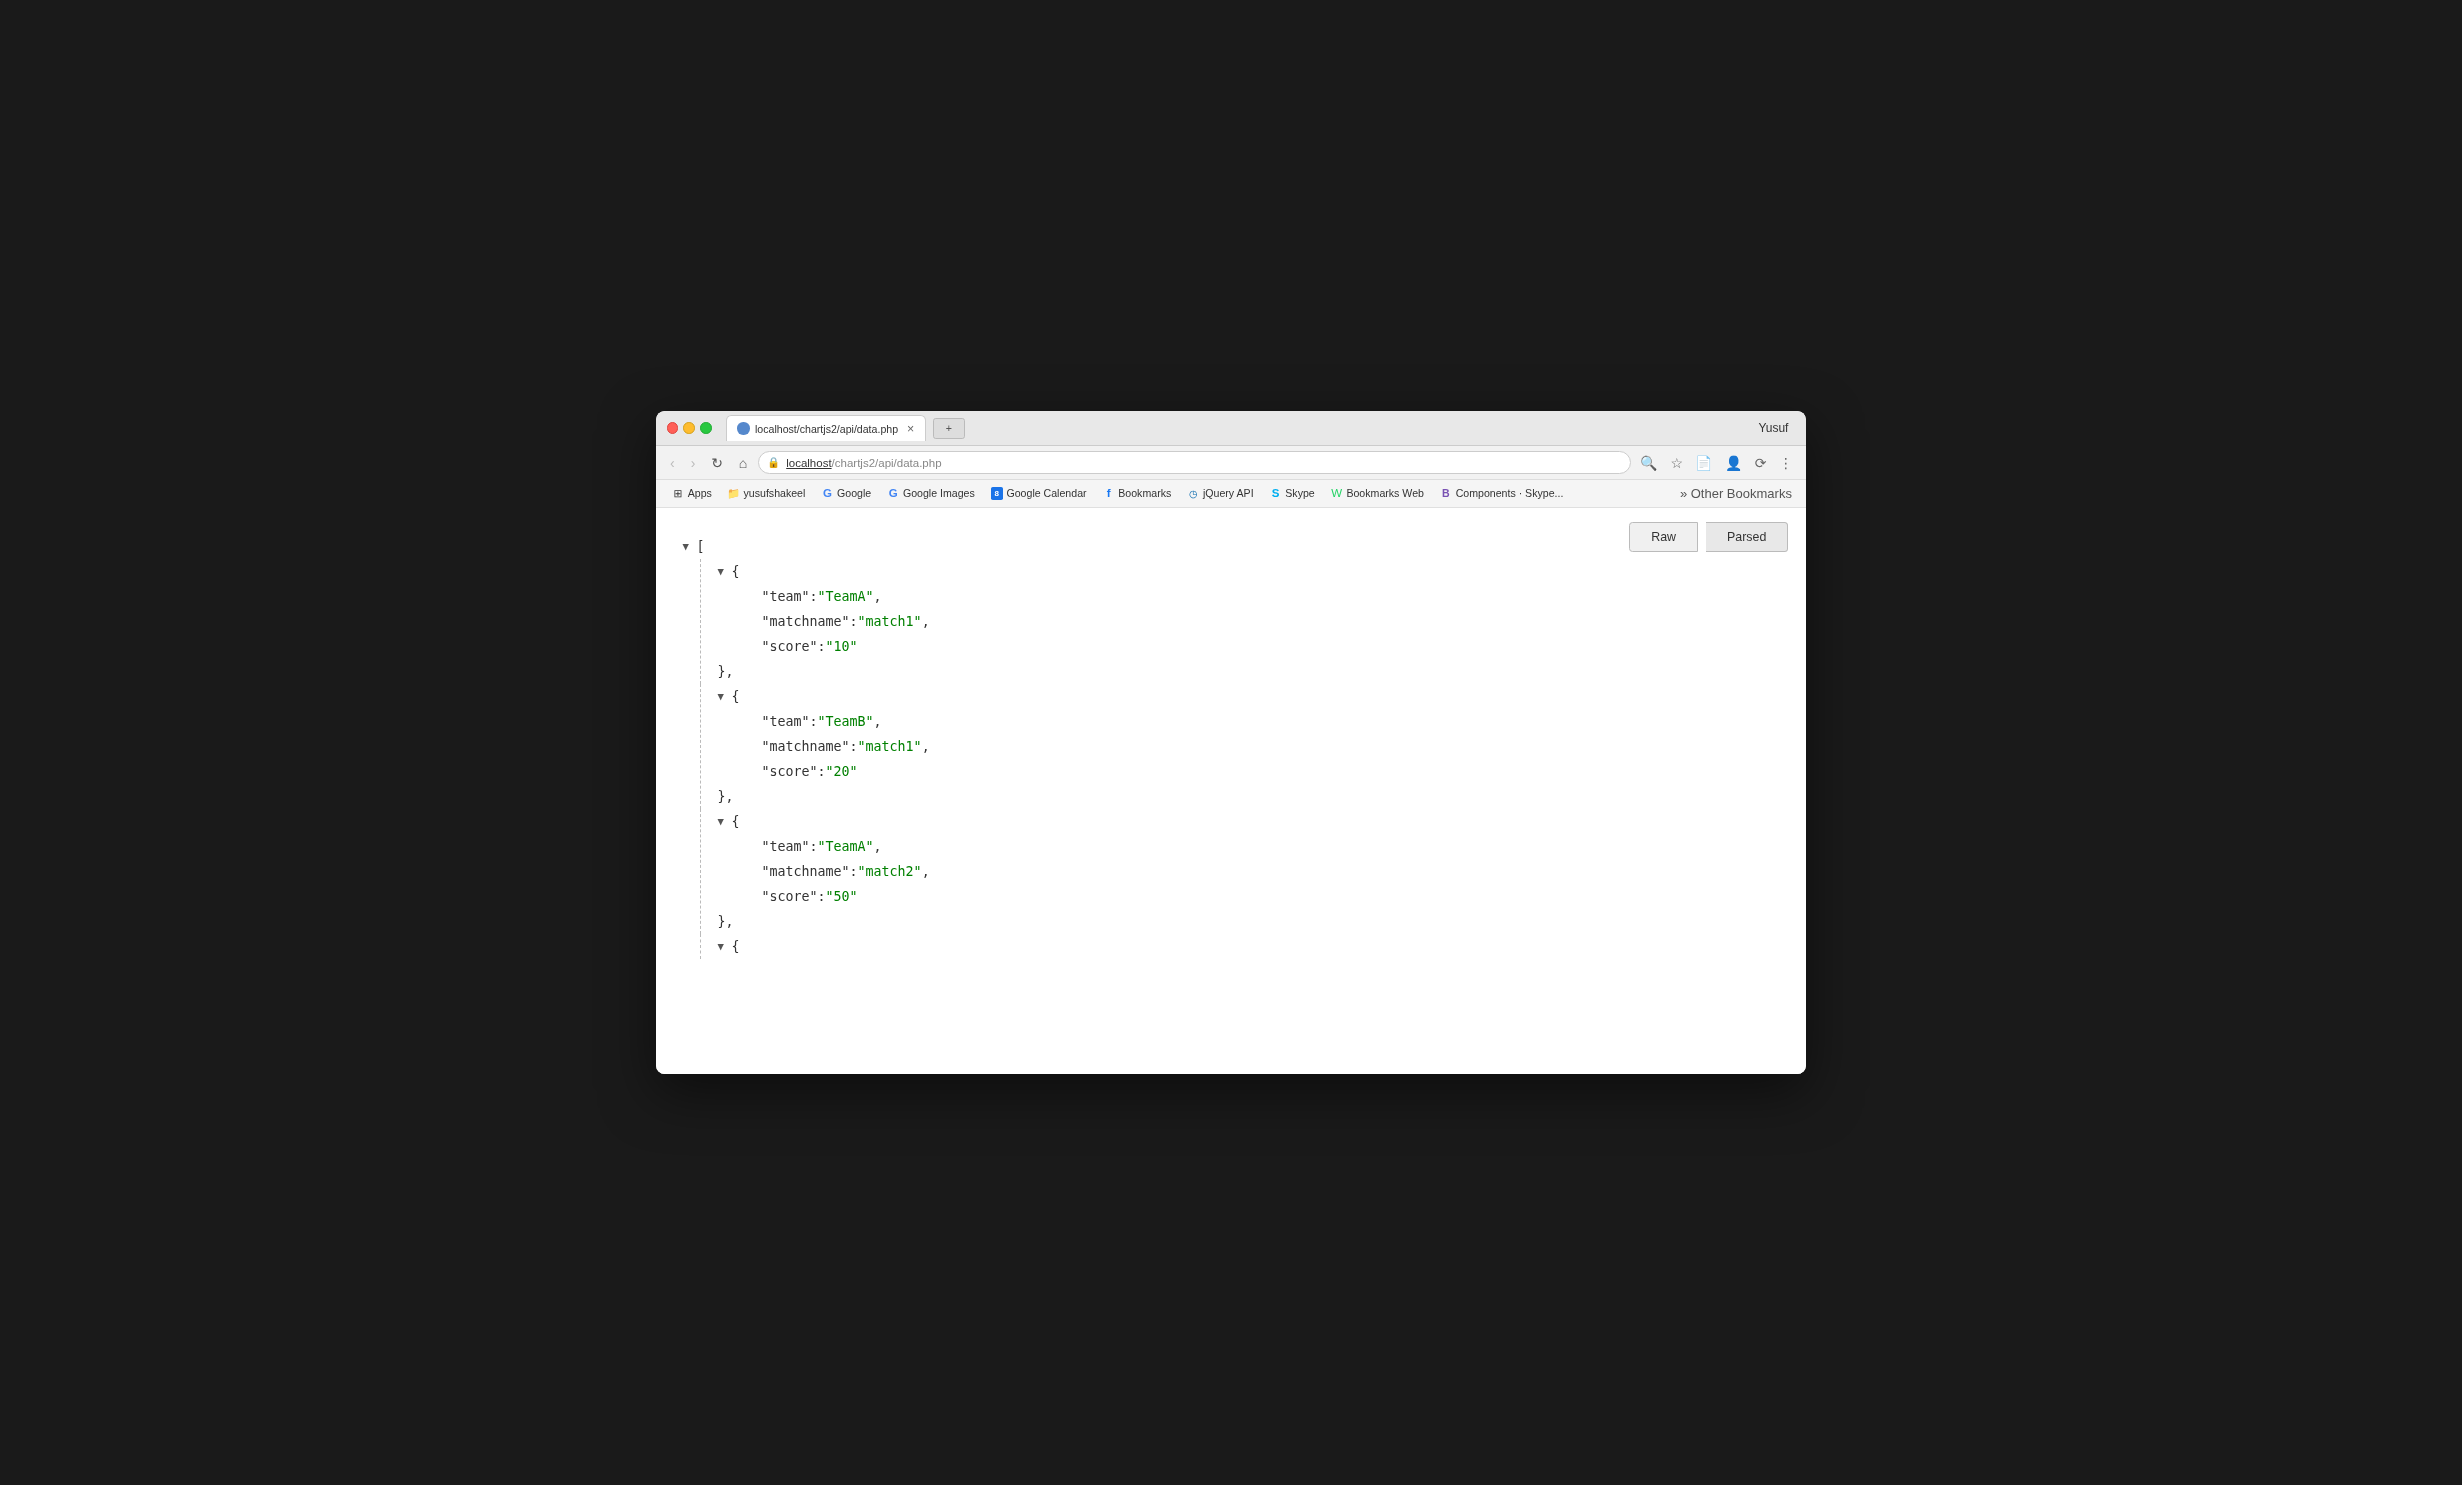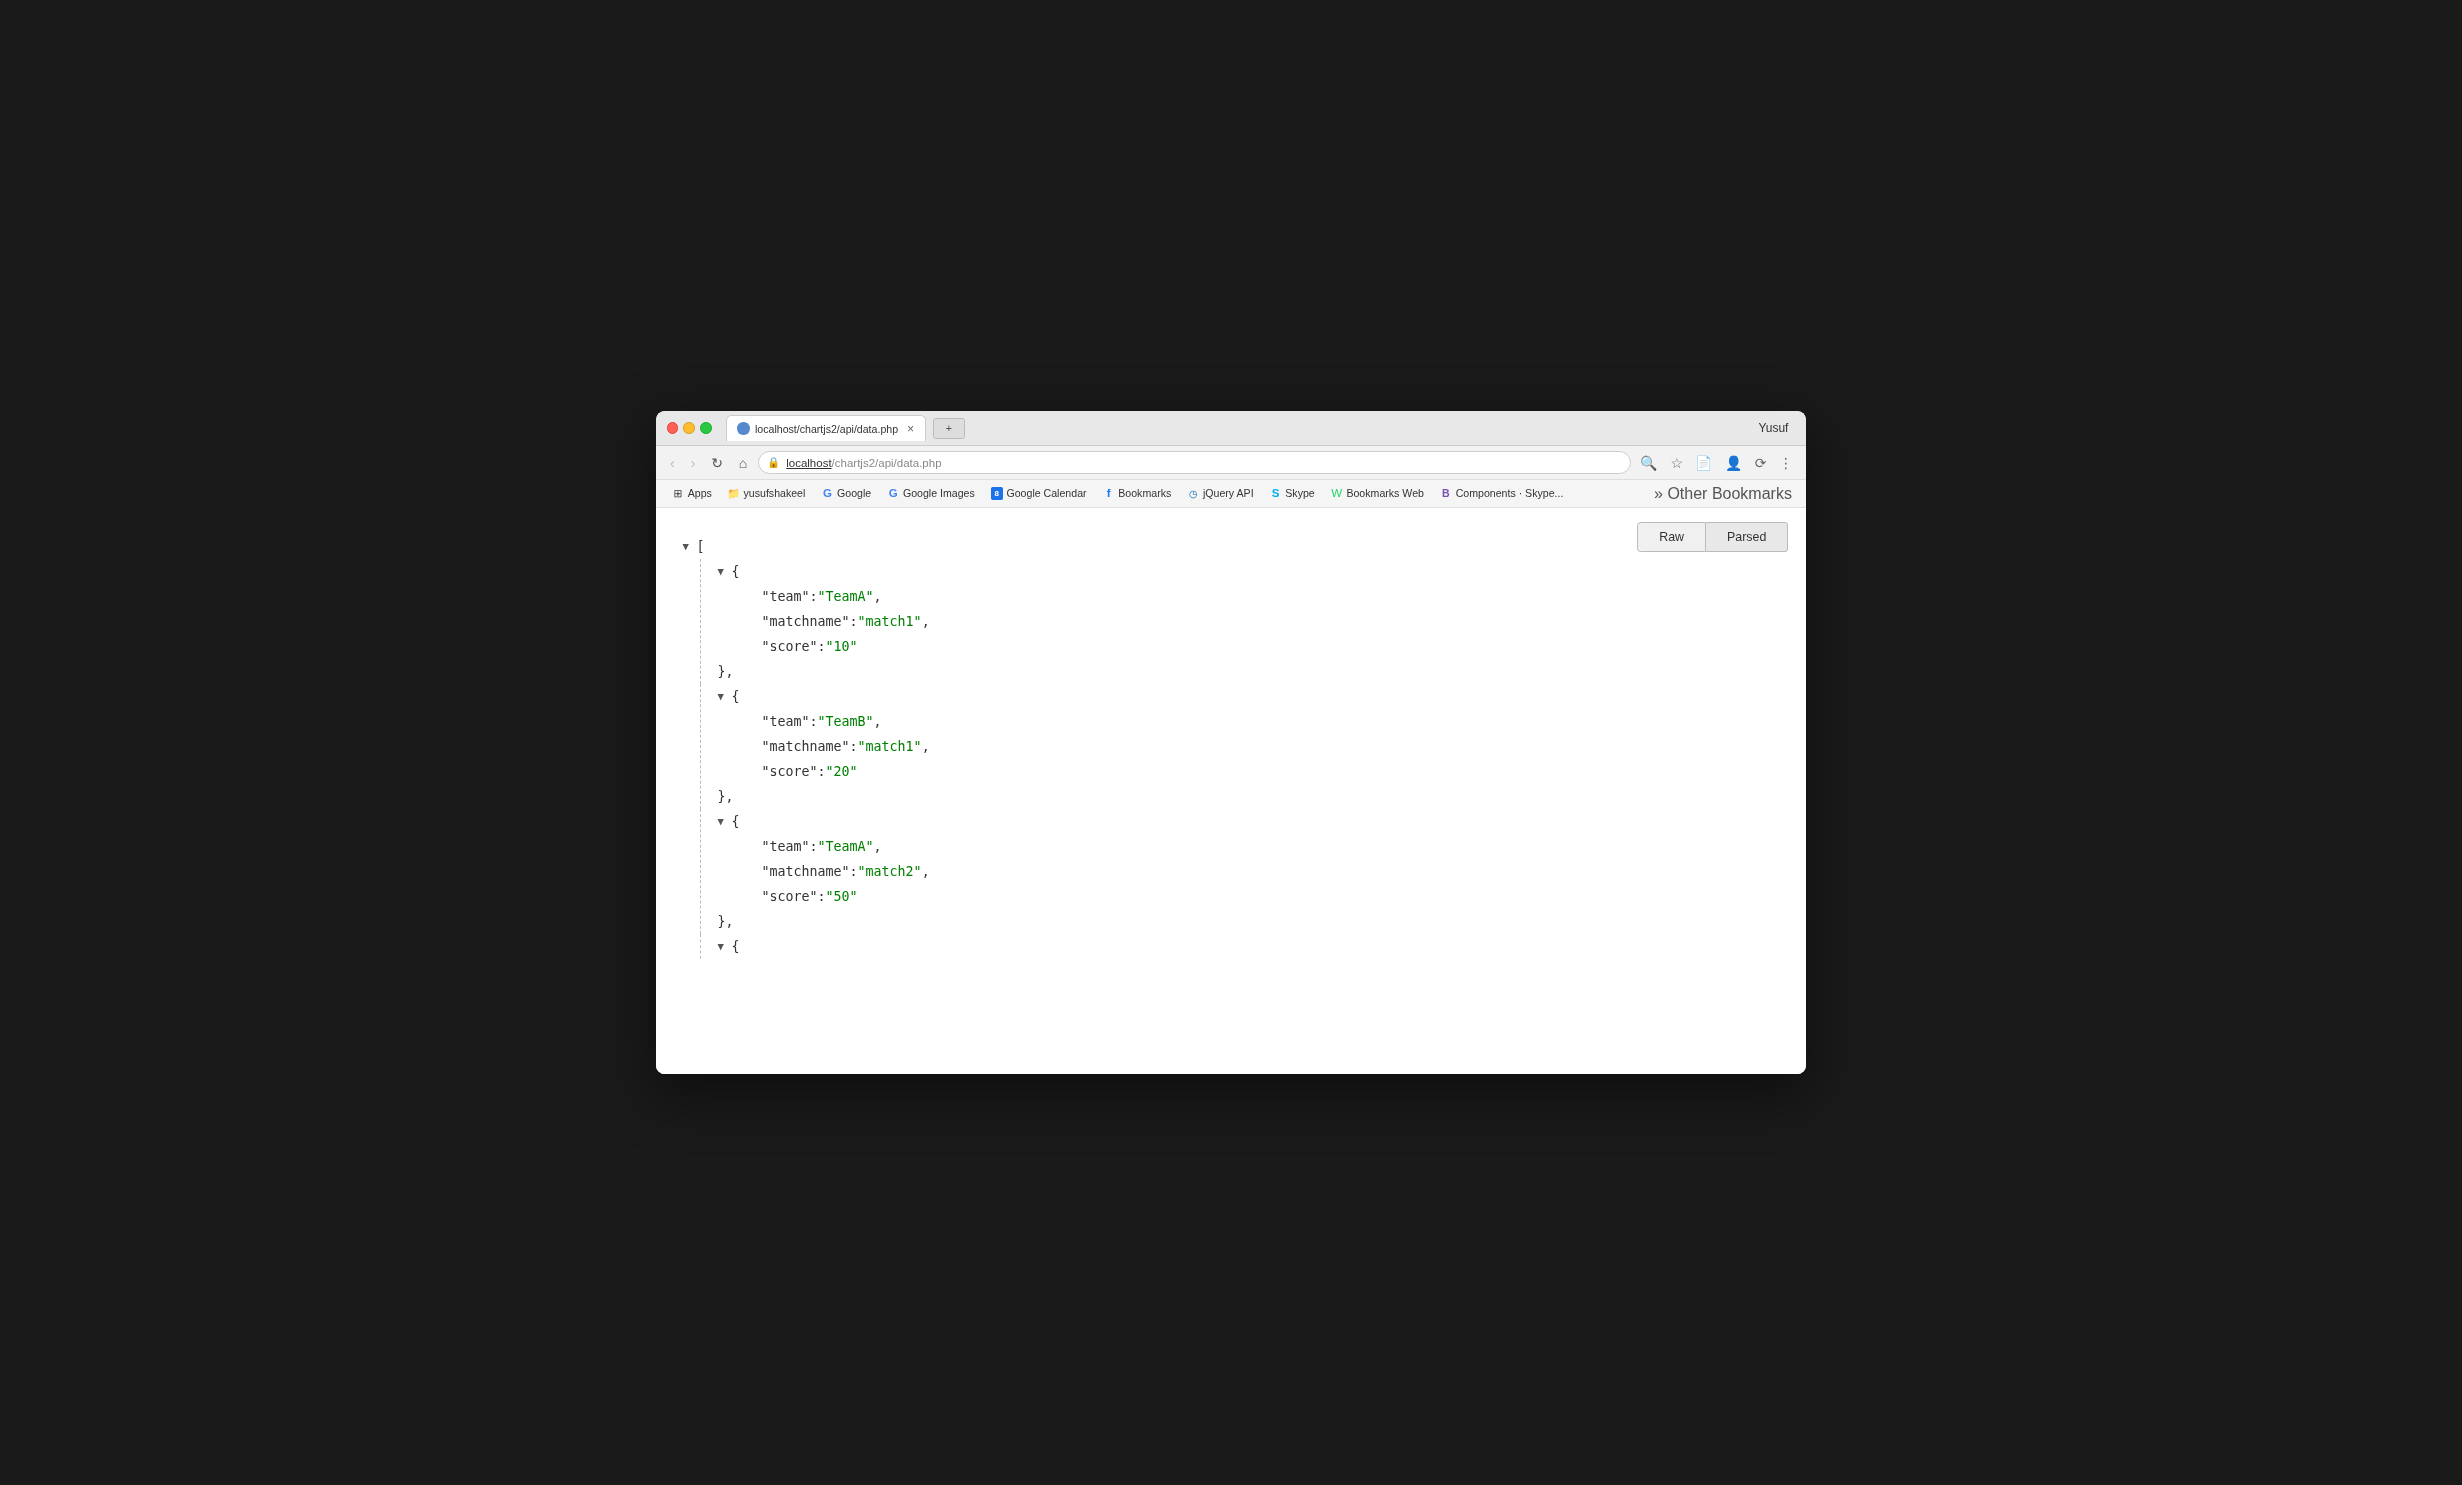--- a/index.html
+++ b/index.html
@@ -182,21 +182,21 @@
       width: 12.4px;
       height: 12.4px;
       display: flex;
       align-items: center;
       justify-content: center;
       font-size: 10.6px;
     }
 
     .bookmarks-more {
       margin-left: auto;
-      font-size: 16px;
+      font-size: 13px;
       color: #555;
       cursor: pointer;
       padding: 2.7px 5.3px;
       border-radius: 2.7px;
       white-space: nowrap;
       display: flex;
       align-items: center;
       gap: 3.5px;
       justify-content: center;
     }
@@ -209,21 +209,21 @@
       position: relative;
       font-family: monospace;
       font-size: 13.3px;
     }
 
     .raw-parsed-buttons {
       position: absolute;
       top: 14px;
       right: 17.7px;
       display: flex;
-      gap: 0;
+      gap: 8px;
     }
 
     .view-btn {
       padding: 7px 21px;
       border: 0.9px solid #bbb;
       background: #f0f0f0;
       cursor: pointer;
       font-size: 12.4px;
       color: #333;
     }

